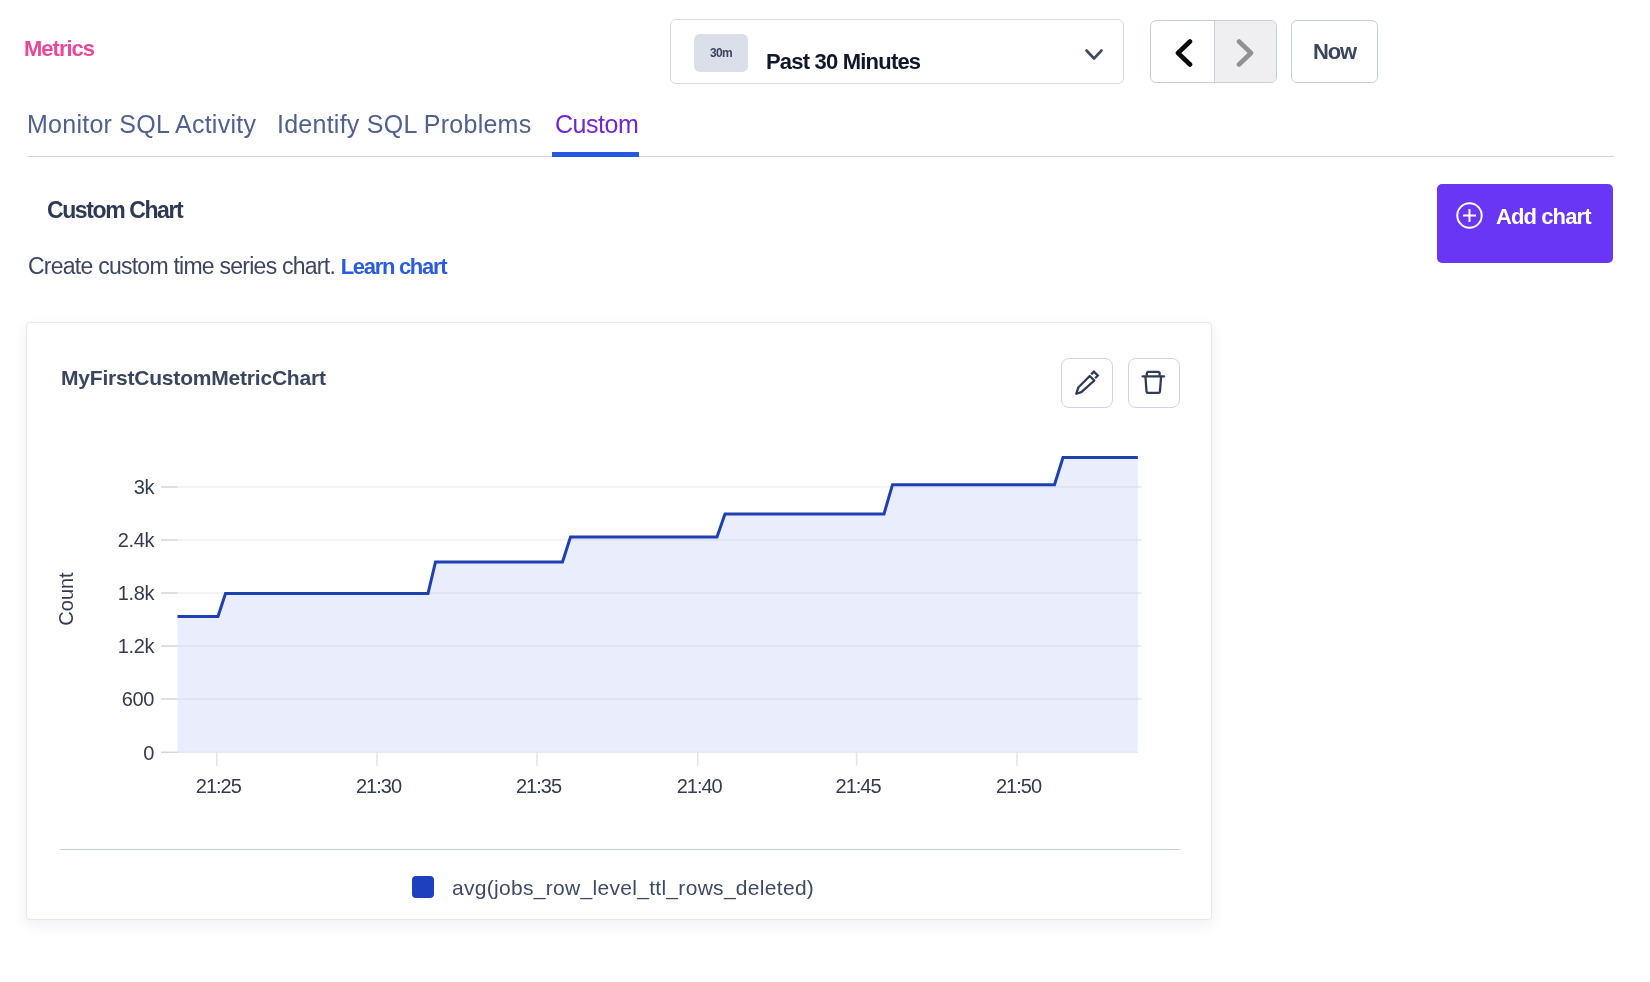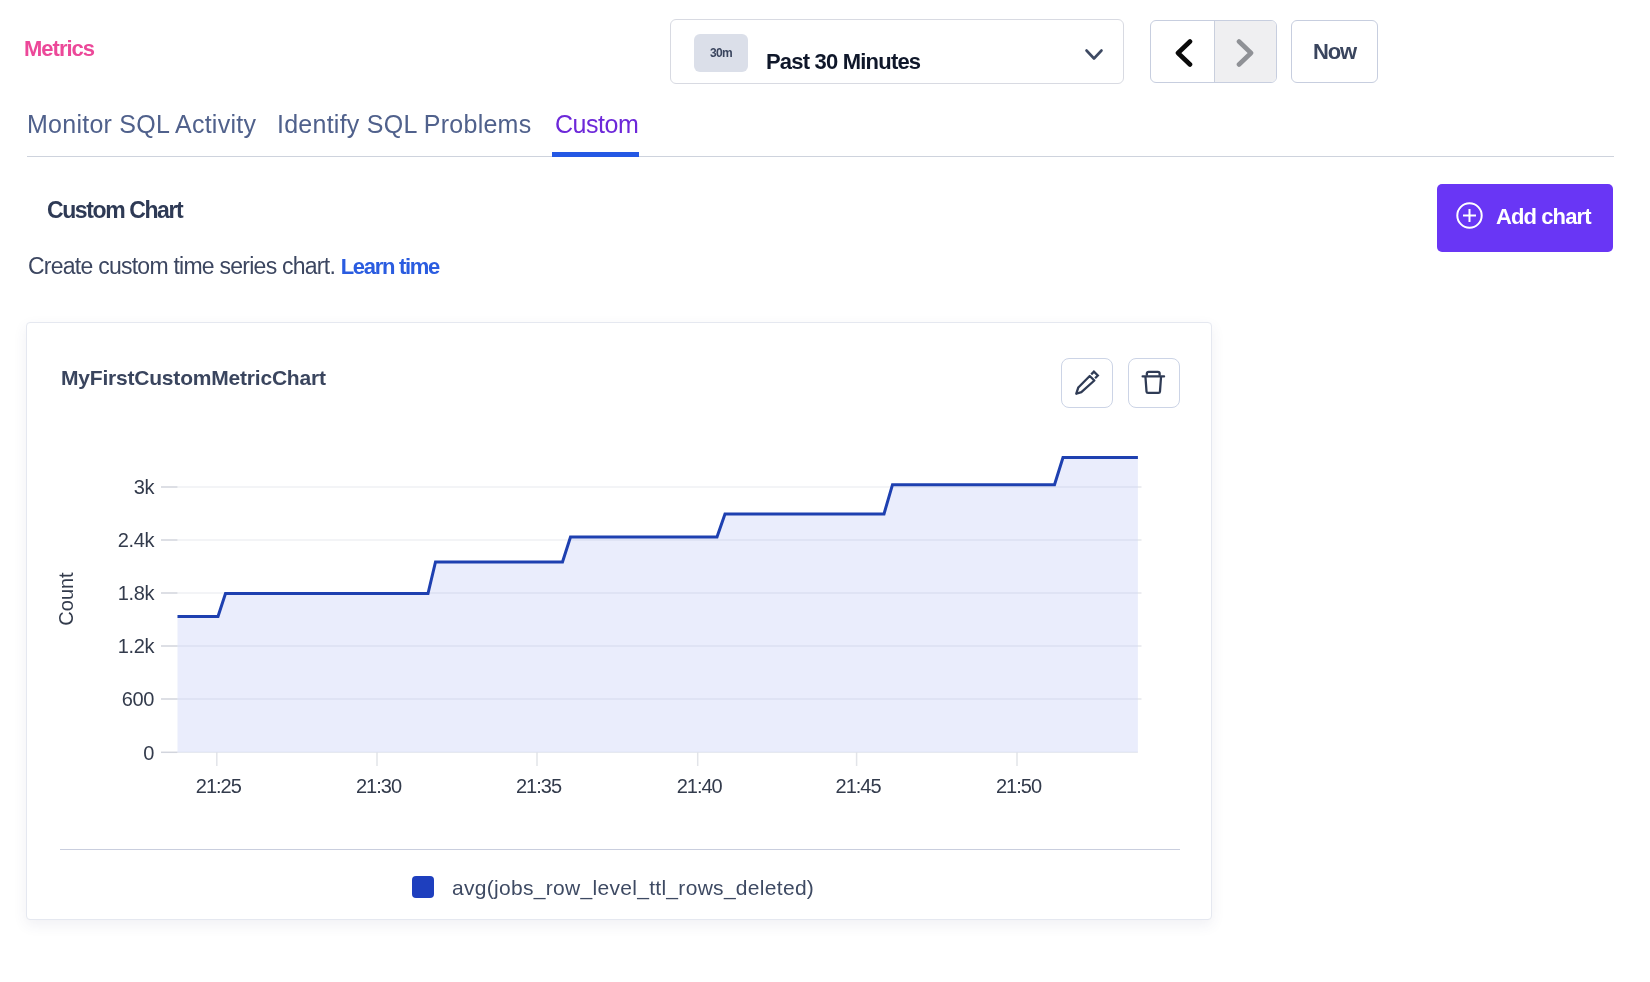--- a/index.html
+++ b/index.html
@@ -26,21 +26,21 @@
 #tab2 { left:277px; }
 #tab3 { left:555px; color:#6d28d9; letter-spacing:-0.45px; }
 #tabrule { left:27px; top:156px; width:1587px; height:1px; background:#ced3dd; }
 #tabunderline { left:552px; top:152px; width:87px; height:5px; background:#2458e4; }
 
 
 #h-custom { left:28px; top:197px; font-size:23px; font-weight:bold; color:#2e3a55; letter-spacing:-1.4px;margin-left:19px; }
 #subtitle { left:28px; top:253px; font-size:23px; color:#3c4660; letter-spacing:-0.75px; }
 #subtitle a { color:#2a5ce0; font-weight:bold; text-decoration:none; font-size:22px; letter-spacing:-1.3px; }
 
-#addchart { left:1437px; top:184px; width:176px; height:68px; background:#6936f5; border-radius:5px; color:#ffffff; }
+#addchart { left:1437px; top:184px; width:176px; height:79px; background:#6936f5; border-radius:5px; color:#ffffff; }
 #addchart .txt { position:absolute; left:59px; top:20px; font-size:22px; font-weight:bold; letter-spacing:-0.9px; }
 #addchart svg { position:absolute; left:19px; top:18px; }
 
 
 #card { left:26px; top:322px; width:1186px; height:598px; background:#fff; border:1px solid #e5e8f0; border-radius:4px; box-shadow:0 5px 14px rgba(60,70,110,0.08); }
 #cardtitle { left:34px; top:43px; font-size:21px; font-weight:bold; color:#3a455e; letter-spacing:-0.2px; }
 .iconbtn { position:absolute; top:35px; width:52px; height:50px; border:1px solid #ccd4e6; border-radius:8px; background:#fff; }
 #btn-edit { left:1034px; }
 #btn-del { left:1101px; }
 .iconbtn svg { position:absolute; left:12px; top:11px; }
@@ -76,21 +76,21 @@
 </div>
 <div class="abs" id="nowbtn">Now</div>
 
 <div class="tab" id="tab1">Monitor SQL Activity</div>
 <div class="tab" id="tab2">Identify SQL Problems</div>
 <div class="tab" id="tab3">Custom</div>
 <div class="abs" id="tabrule"></div>
 <div class="abs" id="tabunderline"></div>
 
 <div class="abs" id="h-custom">Custom Chart</div>
-<div class="abs" id="subtitle">Create custom time series chart. <a href="#">Learn time</a></div>
+<div class="abs" id="subtitle">Create custom time series chart. <a href="#">Learn chart</a></div>
 
 <div class="abs" id="addchart">
   <svg width="27" height="27" viewBox="0 0 27 27">
       <circle cx="13.5" cy="13.5" r="12.2" fill="none" stroke="#fff" stroke-width="2"></circle>
       <path d="M13.5 7 V20 M7 13.5 H20" stroke="#fff" stroke-width="2" fill="none"></path>
     </svg>
   <div class="txt">Add chart</div>
 </div>
 
 <div class="abs" id="card">

